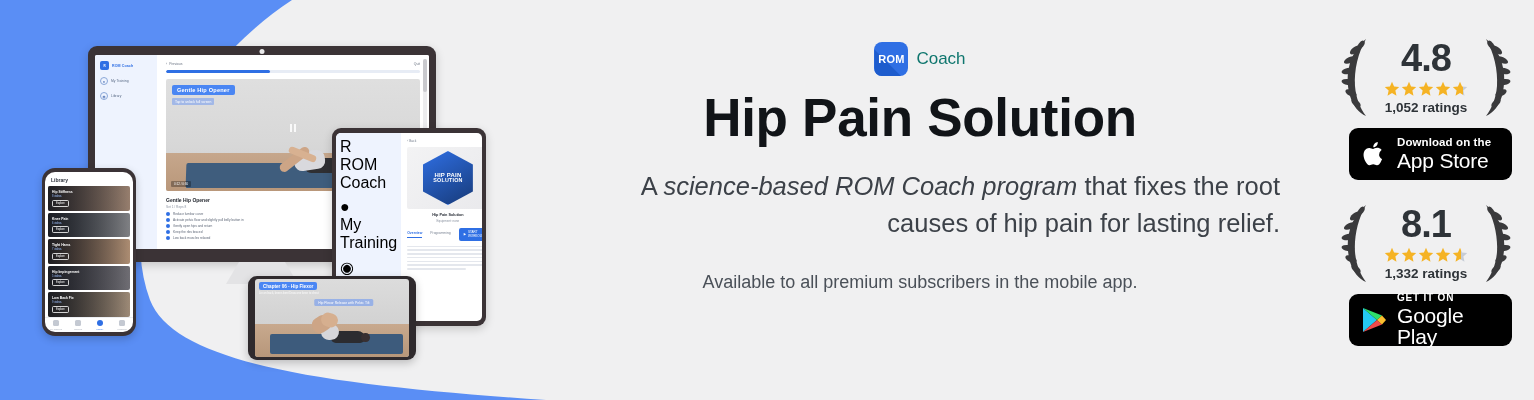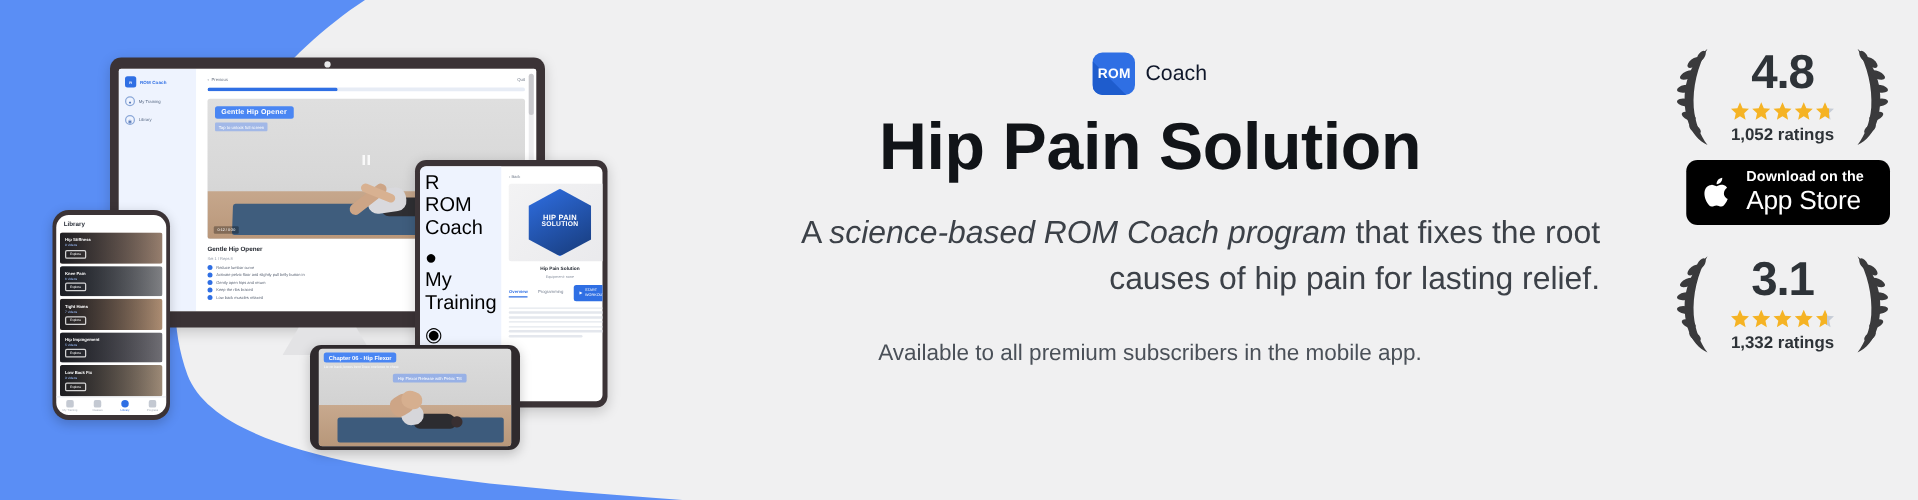--- a/index.html
+++ b/index.html
@@ -233,21 +233,21 @@
     width: 34px; height: 34px; border-radius: 8px;
     background: #2f6fe4; position: relative; overflow: hidden;
     display: flex; align-items: center; justify-content: center;
   }
   .logo-mark::before {
     content: ""; position: absolute; left: 0; top: 0; width: 100%; height: 100%;
     background: #1e5ccd;
     clip-path: polygon(0 22%, 0 100%, 78% 100%);
   }
   .logo-mark .lm-txt { position: relative; color: #fff; font-size: 11px; font-weight: bold; letter-spacing: .2px; }
-  .logo-word { font-size: 17px; color: #0f172a; }
+  .logo-word { font-size: 17px; color: #0f766e; }
 
   .headline {
     margin-top: 14px;
     font-size: 53px; font-weight: bold; color: #111418;
     letter-spacing: -.3px; line-height: 1.06;
   }
   .subline {
     margin-top: 22px; text-align: right;
     font-size: 25.5px; color: #3c4148; line-height: 1.45; font-weight: 400;
   }
@@ -624,21 +624,21 @@
           <ellipse cx="10" cy="24" rx="6.5" ry="3" transform="rotate(-24 10 24)"></ellipse>
           <ellipse cx="8" cy="35" rx="6.5" ry="3" transform="rotate(-10 8 35)"></ellipse>
           <ellipse cx="8" cy="46" rx="6.5" ry="3" transform="rotate(8 8 46)"></ellipse>
           <ellipse cx="11" cy="57" rx="6" ry="3" transform="rotate(24 11 57)"></ellipse>
           <ellipse cx="16" cy="67" rx="5.5" ry="2.8" transform="rotate(38 16 67)"></ellipse>
           <ellipse cx="21" cy="9" rx="5" ry="2.6" transform="rotate(-54 21 9)"></ellipse>
         </g>
       </svg>
 
       <div class="rating-mid">
-        <div class="rating-num">3.1</div>
+        <div class="rating-num">8.1</div>
         <div class="stars">
           <svg class="star" viewBox="0 0 20 20">
               <polygon points="10,1 12.6,7 19,7.6 14.2,12 15.6,18.4 10,15 4.4,18.4 5.8,12 1,7.6 7.4,7" fill="#f5b324"></polygon>
             </svg>
           <svg class="star" viewBox="0 0 20 20">
               <polygon points="10,1 12.6,7 19,7.6 14.2,12 15.6,18.4 10,15 4.4,18.4 5.8,12 1,7.6 7.4,7" fill="#f5b324"></polygon>
             </svg>
           <svg class="star" viewBox="0 0 20 20">
               <polygon points="10,1 12.6,7 19,7.6 14.2,12 15.6,18.4 10,15 4.4,18.4 5.8,12 1,7.6 7.4,7" fill="#f5b324"></polygon>
             </svg>
@@ -665,15 +665,29 @@
           <ellipse cx="10" cy="24" rx="6.5" ry="3" transform="rotate(-24 10 24)"></ellipse>
           <ellipse cx="8" cy="35" rx="6.5" ry="3" transform="rotate(-10 8 35)"></ellipse>
           <ellipse cx="8" cy="46" rx="6.5" ry="3" transform="rotate(8 8 46)"></ellipse>
           <ellipse cx="11" cy="57" rx="6" ry="3" transform="rotate(24 11 57)"></ellipse>
           <ellipse cx="16" cy="67" rx="5.5" ry="2.8" transform="rotate(38 16 67)"></ellipse>
           <ellipse cx="21" cy="9" rx="5" ry="2.6" transform="rotate(-54 21 9)"></ellipse>
         </g>
       </svg>
     </div>
 
+    <div class="store-btn gp">
+      <div class="sb-icon">
+        <svg viewBox="0 0 26 28" width="26" height="28">
+          <polygon points="2,2 16,14 2,26" fill="#24c9f2"></polygon>
+          <polygon points="2,2 16,14 21,9.6" fill="#2ee06a"></polygon>
+          <polygon points="2,26 16,14 21,18.4" fill="#ef4a4a"></polygon>
+          <polygon points="21,9.6 25,14 21,18.4 16,14" fill="#fbbe2e"></polygon>
+        </svg>
+      </div>
+      <div class="sb-text">
+        <span class="sb-small">GET IT ON</span>
+        <span class="sb-big">Google Play</span>
+      </div>
+    </div>
 
   </div>
 </div>
 
 </body></html>

